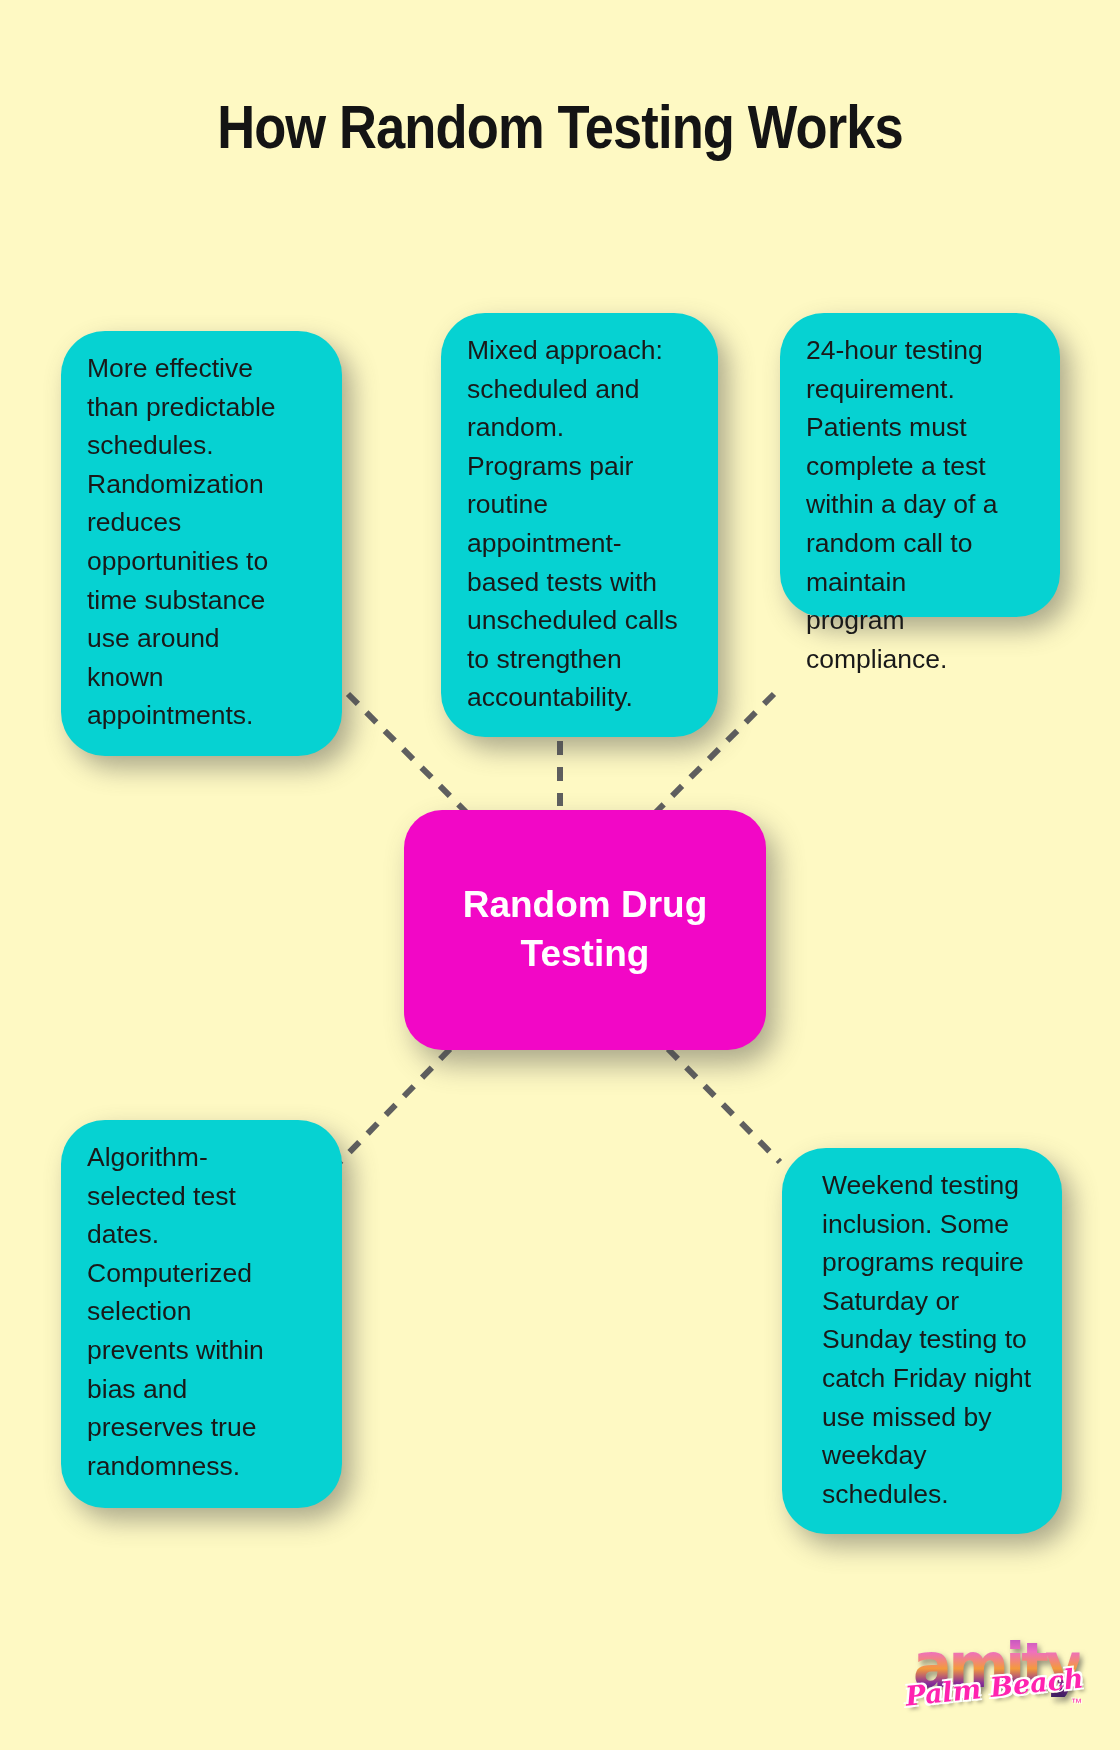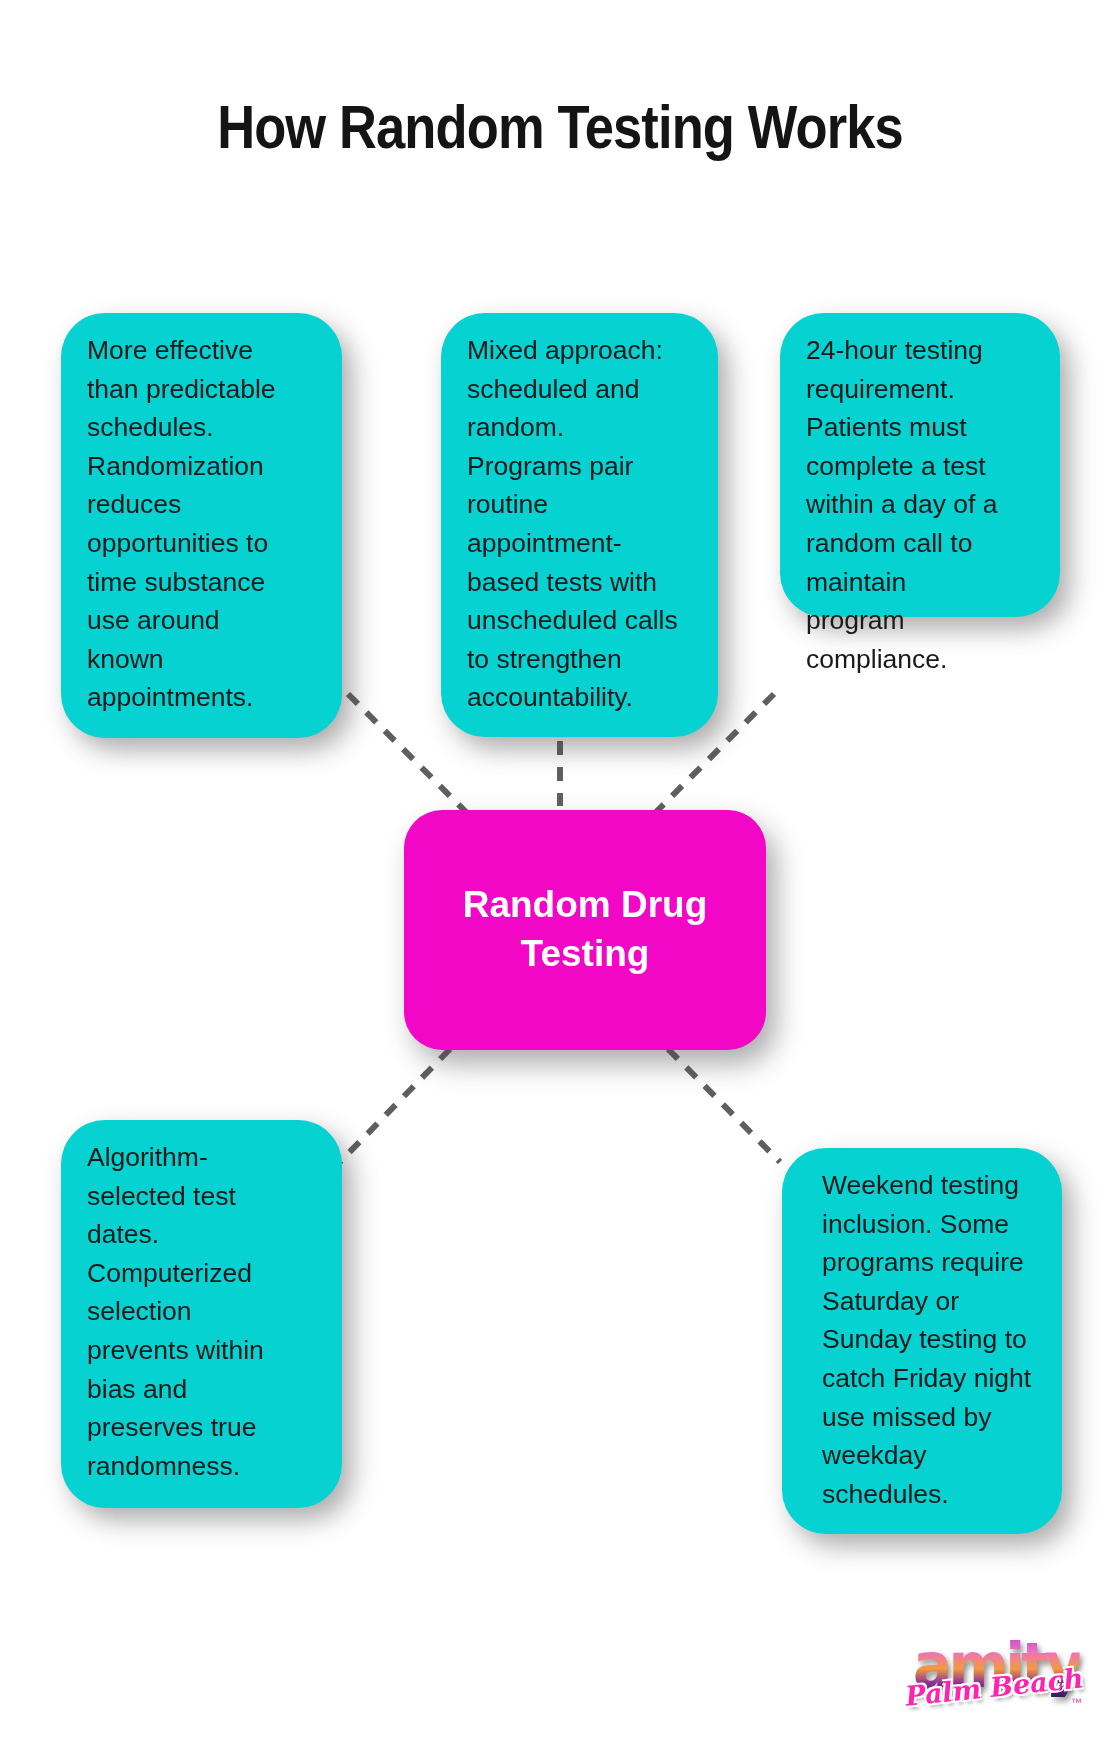--- a/index.html
+++ b/index.html
@@ -6,21 +6,21 @@
     margin: 0;
     padding: 0;
     background: #e9e9e9;
     font-family: "Liberation Sans", sans-serif;
   }
   #canvas {
     position: relative;
     width: 1120px;
     height: 1750px;
     margin: 0 auto;
-    background: #ffffff;
+    background: #fef9c3;
     overflow: hidden;
   }
   .page-title {
     position: absolute;
     top: 92px;
     left: 0;
     width: 100%;
     text-align: center;
     font-size: 61px;
     font-weight: 700;
@@ -34,21 +34,21 @@
     background: #06d2d2;
     border-radius: 44px;
     box-shadow: 10px 12px 26px rgba(70,70,70,0.45);
     color: #191919;
     font-size: 26.5px;
     line-height: 38.6px;
     padding: 18px 26px;
     box-sizing: border-box;
     white-space: pre-line;
   }
-  .card-top-left     { left: 61px;  top: 313px;  width: 281px; height: 425px; }
+  .card-top-left     { left: 61px;  top: 331px;  width: 281px; height: 425px; }
   .card-top-middle   { left: 421px; top: 313px;  width: 277px; height: 424px; margin-left: 20px; }
   .card-top-right    { left: 780px; top: 313px;  width: 280px; height: 304px; }
   .card-bottom-left  { left: 61px;  top: 1120px; width: 281px; height: 388px; }
   .card-bottom-right { left: 782px; top: 1148px; width: 280px; height: 386px; padding-left: 40px; }
   .center-node {
     position: absolute;
     left: 380px;
     top: 810px;
     width: 362px;
     height: 240px;

